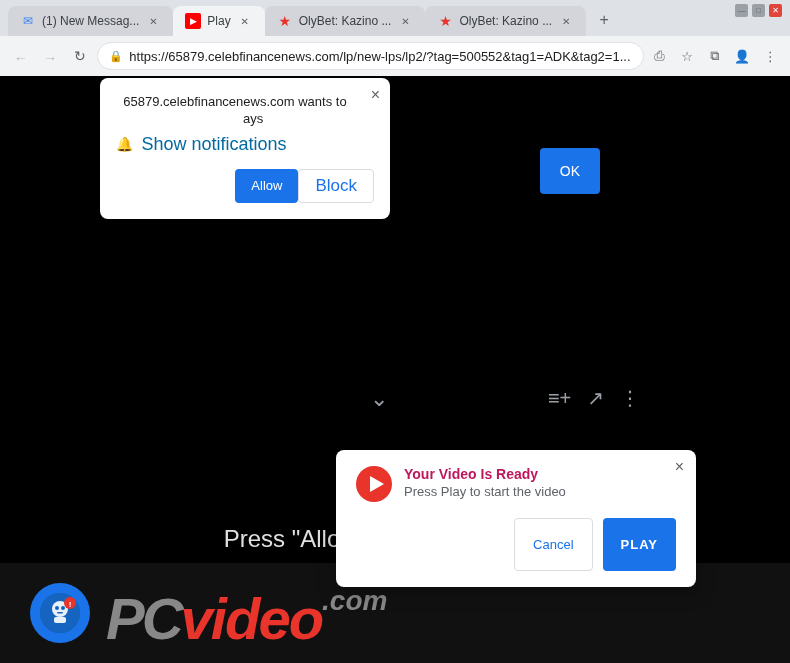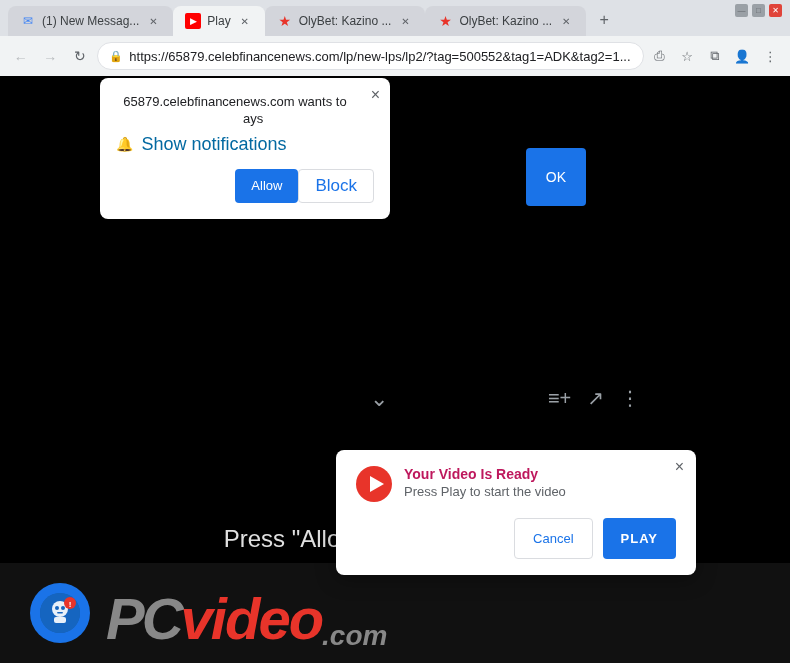--- a/index.html
+++ b/index.html
@@ -252,26 +252,26 @@
       padding: 6px 16px;
       font-size: 17px;
       font-weight: 500;
       cursor: pointer;
     }
 
     
     .ok-btn-page {
       position: absolute;
       top: 72px;
-      right: 204px;
+      right: 190px;
       background: #1a73e8;
       color: #fff;
       border: none;
       border-radius: 4px;
-      padding: 21px 20px;
+      padding: 15px 20px;
       font-size: 14px;
       cursor: pointer;
     }
 
     
     .arrow-down {
       position: absolute;
       top: 310px;
       left: 370px;
       font-size: 22px;
@@ -344,21 +344,21 @@
       display: flex;
       justify-content: flex-end;
       gap: 10px;
     }
 
     .btn-cancel {
       background: transparent;
       color: #1a73e8;
       border: 1px solid #dadce0;
       border-radius: 4px;
-      padding: 12px 18px;
+      padding: 18px 18px;
       font-size: 13px;
       font-weight: 500;
       cursor: pointer;
     }
 
     .btn-play {
       background: #1a73e8;
       color: #fff;
       border: none;
       border-radius: 4px;
@@ -535,21 +535,21 @@
           <rect x="16" y="26" width="12" height="6" rx="2" fill="#fff" opacity="0.9"></rect>
           <circle cx="19" cy="17" r="2" fill="#1565c0"></circle>
           <circle cx="25" cy="17" r="2" fill="#1565c0"></circle>
           <rect x="19" y="21" width="6" height="1.5" rx="1" fill="#1565c0"></rect>
 
           <circle cx="32" cy="12" r="6" fill="#e8342a"></circle>
           <text x="32" y="16" text-anchor="middle" font-size="8" fill="#fff" font-weight="bold">!</text>
         </svg>
       </div>
 
-      <div style="display:flex;align-items:flex-end;margin-top:11px;">
+      <div style="display:flex;align-items:flex-start;margin-top:11px;">
         <span style="font-size:58px;font-weight:900;font-style:italic;color:#888;font-family:'Arial Black',Arial,sans-serif;letter-spacing:-3px;">PC</span>
         <span style="font-size:58px;font-weight:900;font-style:italic;color:#e8342a;font-family:'Arial Black',Arial,sans-serif;letter-spacing:-2px;">video</span>
         <span style="font-size:28px;font-weight:700;font-style:italic;color:#888;font-family:'Arial Black',Arial,sans-serif;">.com</span>
       </div>
     </div>
 
   </div>
 </div>
 
 </body></html>

